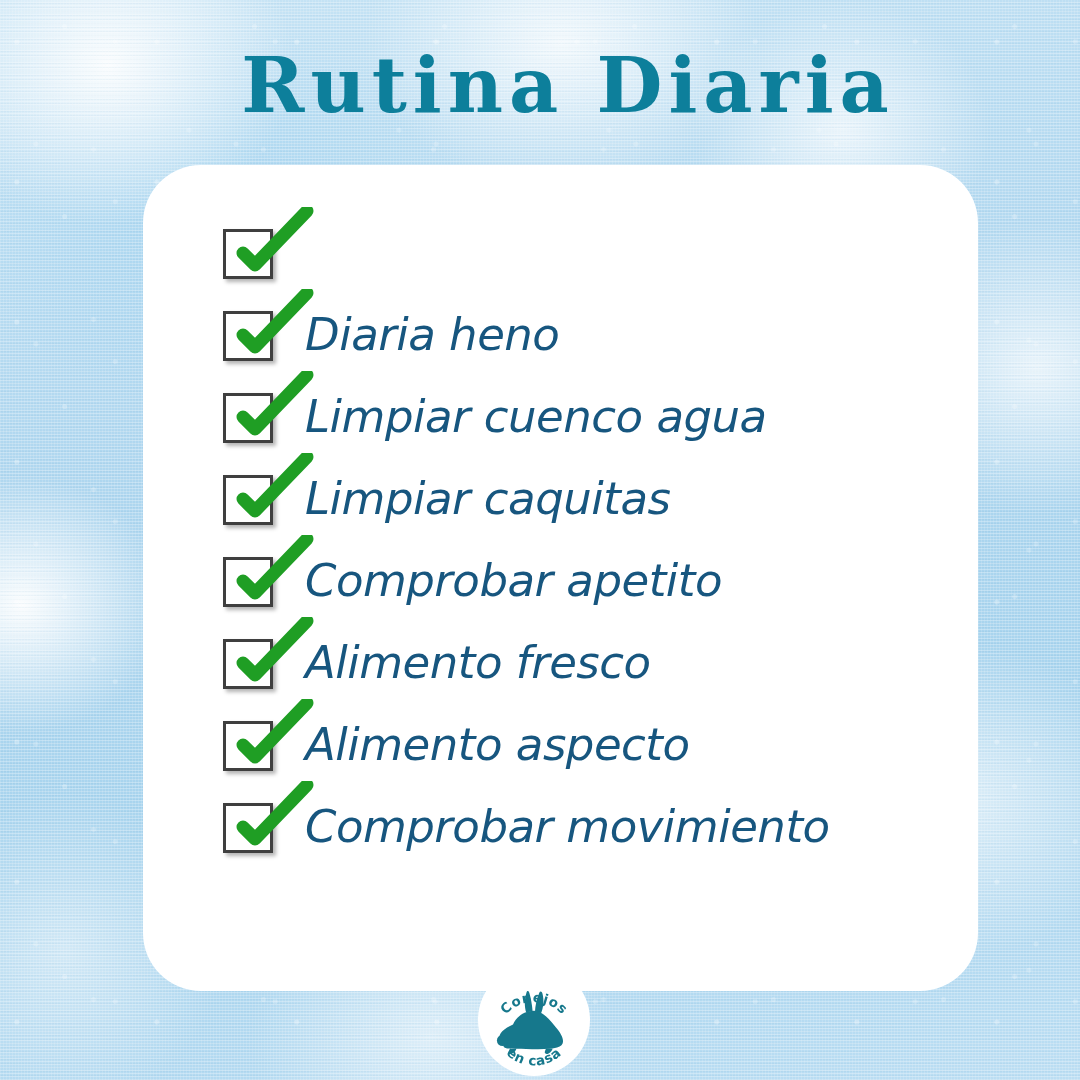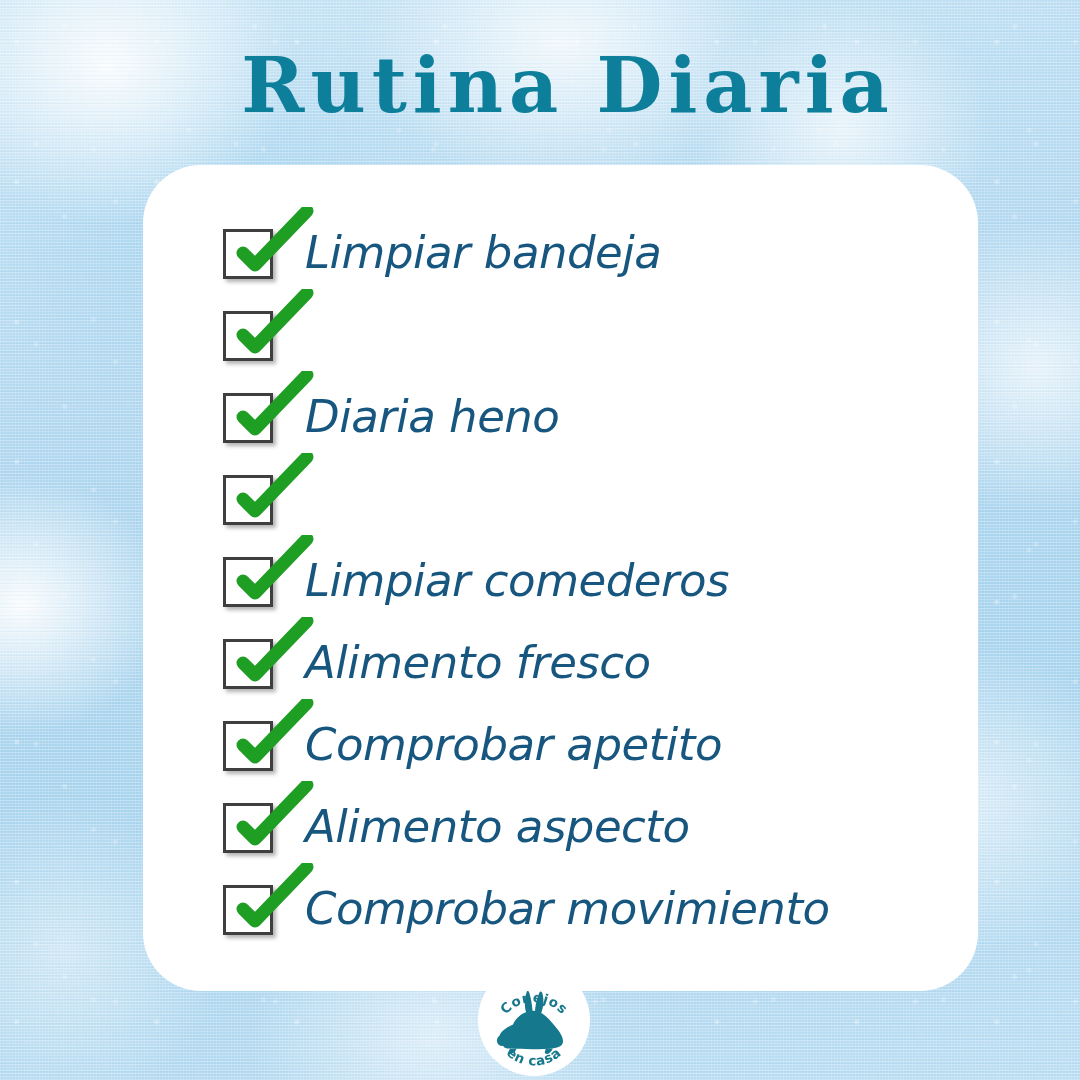--- a/index.html
+++ b/index.html
@@ -171,73 +171,65 @@
 
   <div class="card">
     <div class="checklist" id="checklist">
         <div class="check-row">
           <div class="checkbox"></div>
           <div style="position: absolute; left: 0px; top: 14px;">
             <svg class="tick" viewBox="0 0 86 86">
               <path d="M14 46 L26 58 L78 4" fill="none" stroke="#1f9e24" stroke-width="13" stroke-linecap="round" stroke-linejoin="round"></path>
             </svg>
           </div>
-          <div class="row-label">Limpiar bandeja</div>
-        </div>
-        <div class="check-row">
-          <div class="checkbox"></div>
-          <div style="position: absolute; left: 0px; top: 14px;">
-            <svg class="tick" viewBox="0 0 86 86">
-              <path d="M14 46 L26 58 L78 4" fill="none" stroke="#1f9e24" stroke-width="13" stroke-linecap="round" stroke-linejoin="round"></path>
-            </svg>
-          </div>
         </div>
         <div class="check-row">
           <div class="checkbox"></div>
           <div style="position: absolute; left: 0px; top: 14px;">
             <svg class="tick" viewBox="0 0 86 86">
               <path d="M14 46 L26 58 L78 4" fill="none" stroke="#1f9e24" stroke-width="13" stroke-linecap="round" stroke-linejoin="round"></path>
             </svg>
           </div>
           <div class="row-label">Diaria heno</div>
         </div>
         <div class="check-row">
           <div class="checkbox"></div>
           <div style="position: absolute; left: 0px; top: 14px;">
             <svg class="tick" viewBox="0 0 86 86">
               <path d="M14 46 L26 58 L78 4" fill="none" stroke="#1f9e24" stroke-width="13" stroke-linecap="round" stroke-linejoin="round"></path>
             </svg>
           </div>
-        </div>
-        <div class="check-row">
-          <div class="checkbox"></div>
-          <div style="position: absolute; left: 0px; top: 14px;">
-            <svg class="tick" viewBox="0 0 86 86">
-              <path d="M14 46 L26 58 L78 4" fill="none" stroke="#1f9e24" stroke-width="13" stroke-linecap="round" stroke-linejoin="round"></path>
-            </svg>
-          </div>
-          <div class="row-label">Limpiar comederos</div>
+          <div class="row-label">Limpiar cuenco agua</div>
+        </div>
+        <div class="check-row">
+          <div class="checkbox"></div>
+          <div style="position: absolute; left: 0px; top: 14px;">
+            <svg class="tick" viewBox="0 0 86 86">
+              <path d="M14 46 L26 58 L78 4" fill="none" stroke="#1f9e24" stroke-width="13" stroke-linecap="round" stroke-linejoin="round"></path>
+            </svg>
+          </div>
+          <div class="row-label">Limpiar caquitas</div>
+        </div>
+        <div class="check-row">
+          <div class="checkbox"></div>
+          <div style="position: absolute; left: 0px; top: 14px;">
+            <svg class="tick" viewBox="0 0 86 86">
+              <path d="M14 46 L26 58 L78 4" fill="none" stroke="#1f9e24" stroke-width="13" stroke-linecap="round" stroke-linejoin="round"></path>
+            </svg>
+          </div>
+          <div class="row-label">Comprobar apetito</div>
         </div>
         <div class="check-row">
           <div class="checkbox"></div>
           <div style="position: absolute; left: 0px; top: 14px;">
             <svg class="tick" viewBox="0 0 86 86">
               <path d="M14 46 L26 58 L78 4" fill="none" stroke="#1f9e24" stroke-width="13" stroke-linecap="round" stroke-linejoin="round"></path>
             </svg>
           </div>
           <div class="row-label">Alimento fresco</div>
-        </div>
-        <div class="check-row">
-          <div class="checkbox"></div>
-          <div style="position: absolute; left: 0px; top: 14px;">
-            <svg class="tick" viewBox="0 0 86 86">
-              <path d="M14 46 L26 58 L78 4" fill="none" stroke="#1f9e24" stroke-width="13" stroke-linecap="round" stroke-linejoin="round"></path>
-            </svg>
-          </div>
-          <div class="row-label">Comprobar apetito</div>
         </div>
         <div class="check-row">
           <div class="checkbox"></div>
           <div style="position: absolute; left: 0px; top: 14px;">
             <svg class="tick" viewBox="0 0 86 86">
               <path d="M14 46 L26 58 L78 4" fill="none" stroke="#1f9e24" stroke-width="13" stroke-linecap="round" stroke-linejoin="round"></path>
             </svg>
           </div>
           <div class="row-label">Alimento aspecto</div>
         </div>

